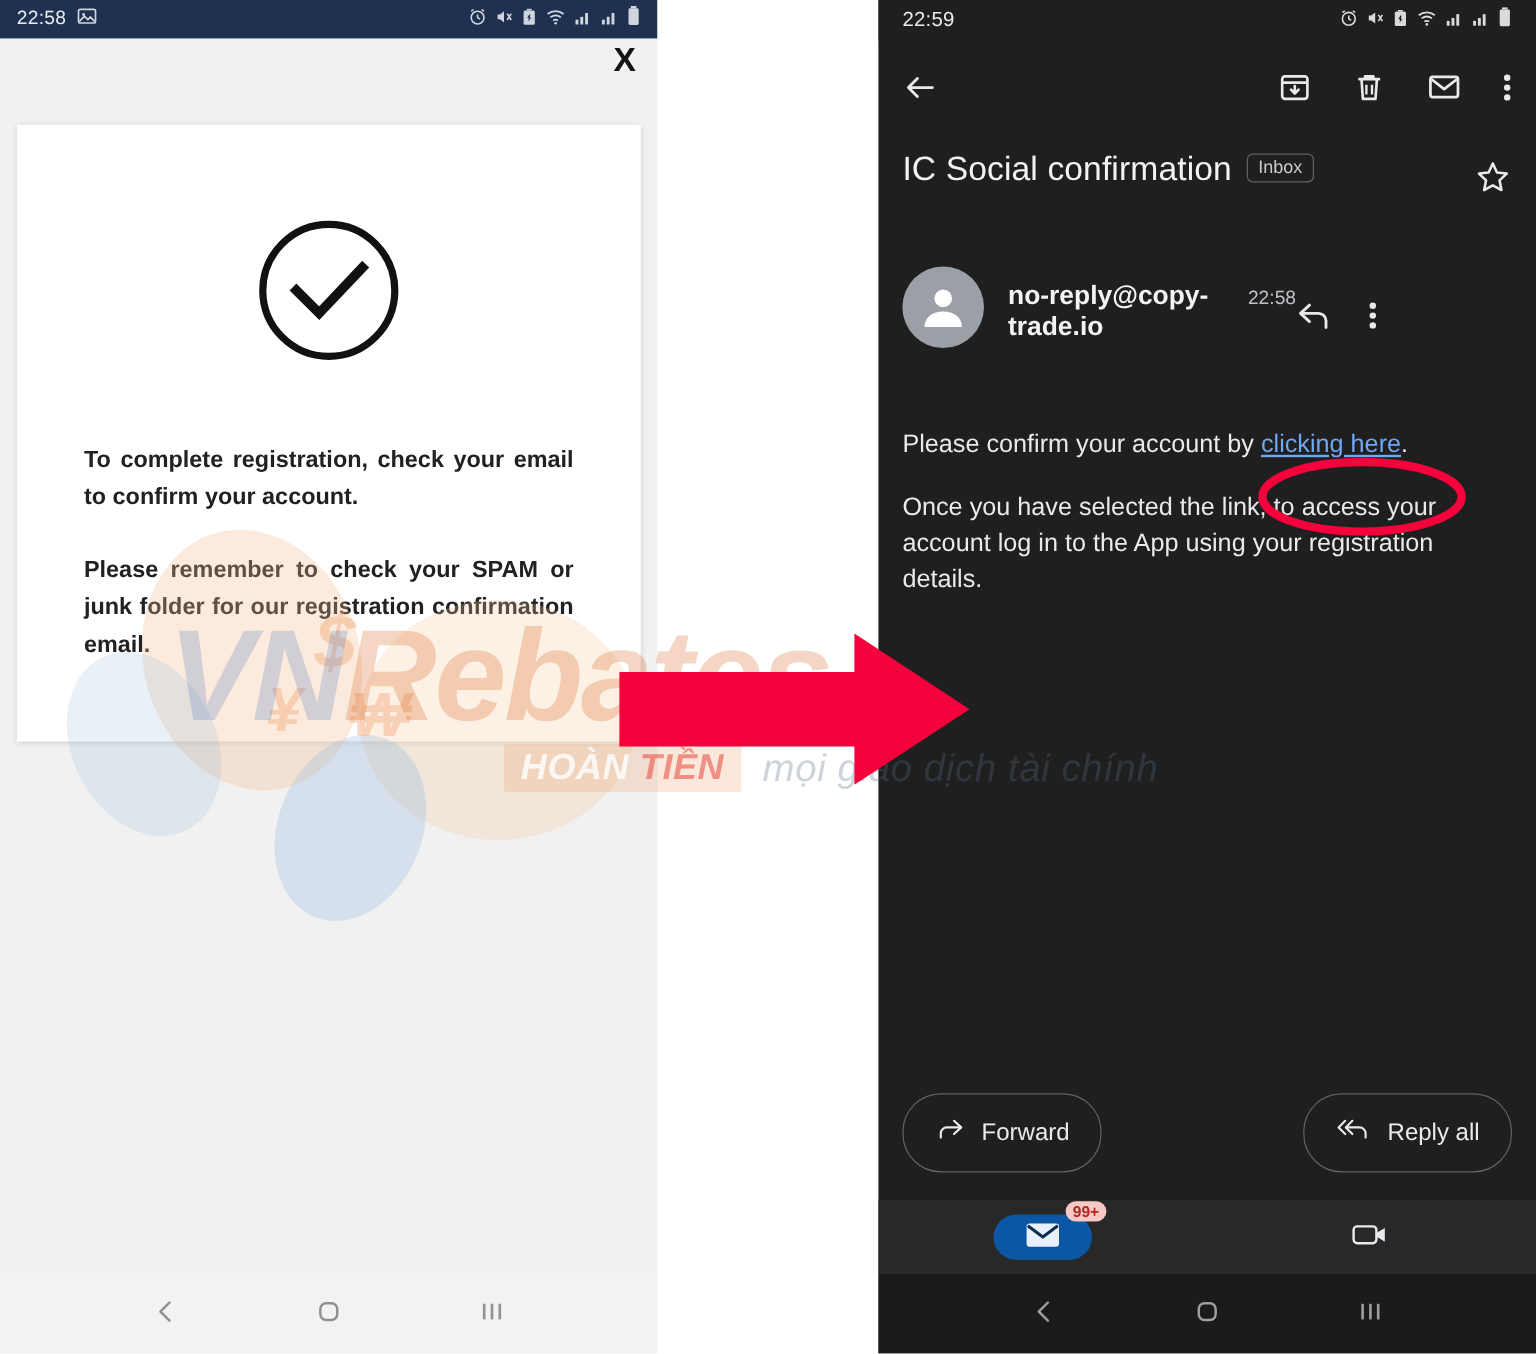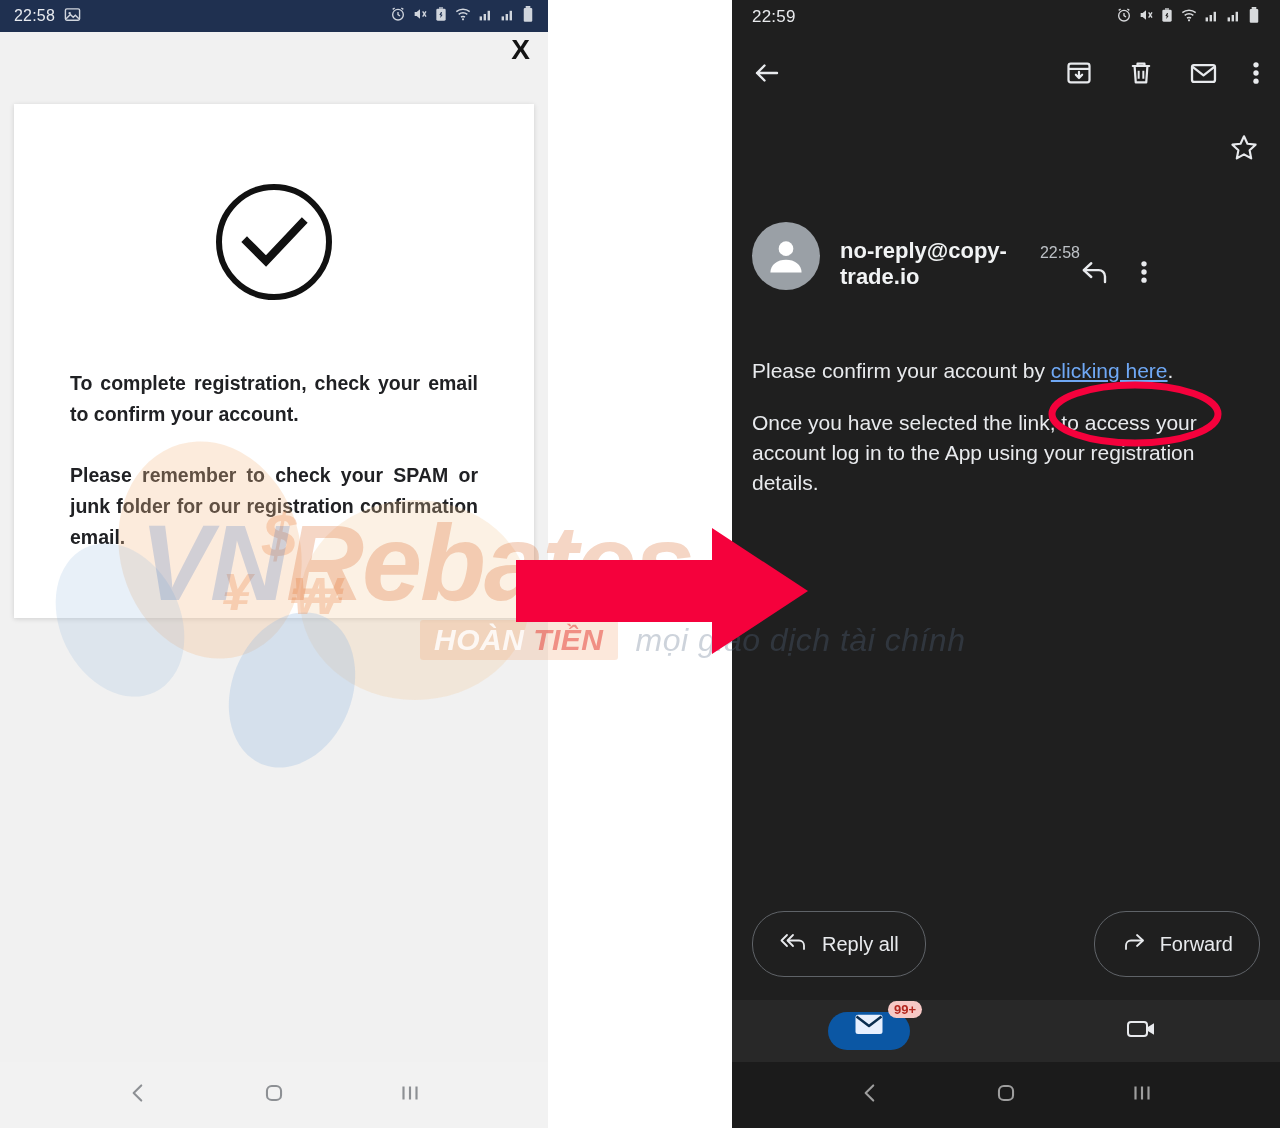--- a/index.html
+++ b/index.html
@@ -94,21 +94,21 @@
   .inbox-chip {
     display:inline-block; margin-left:12px; vertical-align:6px;
     border:1px solid #5f6368; border-radius:5px;
     padding:3px 9px 4px 9px; font-size:15px; color:#c8ccd0;
     line-height:1;
   }
   .star-btn { margin-left:auto; margin-top:8px; }
 
   .sender-row {
     position:absolute; left:0; top:222px; width:436px;
-    display:flex; align-items:flex-end; padding:0 20px;
+    display:flex; align-items:center; padding:0 20px;
   }
   .avatar {
     width:68px; height:68px; border-radius:50%;
     background:#9aa0a6; flex:0 0 68px;
     display:flex; align-items:center; justify-content:center;
   }
   .sender-meta { margin-left:20px; padding-top:6px; }
   .sender-line1 { display:flex; align-items:baseline; }
   .sender-email { font-size:22px; font-weight:bold; color:#f1f3f4; }
   .sender-time { font-size:16px; color:#bdc1c6; margin-left:9px; }
@@ -134,21 +134,21 @@
     background:transparent;
   }
 
   .bottom-nav {
     position:absolute; left:0; bottom:66px; width:548px; height:62px;
     background:#282828; display:flex; align-items:center;
   }
   .bn-item { flex:1; display:flex; align-items:center; justify-content:center; position:relative; }
   .mail-pill {
     width:82px; height:38px; border-radius:19px; background:#0b57a4;
-    display:flex; justify-content:center; position:relative;
+    display:flex; align-items:center; justify-content:center; position:relative;
   }
   .badge {
     position:absolute; right:-12px; top:-11px;
     background:#f7c8c5; color:#b3261e; font-size:13px; font-weight:bold;
     border-radius:9px; padding:1px 6px; line-height:15px;
   }
 
   .r-navbar {
     position:absolute; left:0; bottom:0; width:548px; height:66px;
     background:#1b1b1b; display:flex; align-items:center;
@@ -397,20 +397,23 @@
           <svg width="8" height="28" viewBox="0 0 6 24">
               <circle cx="3" cy="5" r="2.3" fill="#e8eaed"></circle>
               <circle cx="3" cy="12" r="2.3" fill="#e8eaed"></circle>
               <circle cx="3" cy="19" r="2.3" fill="#e8eaed"></circle>
             </svg>
         </span>
       </span>
     </div>
 
     <div class="subject-row">
+      <div>
+        <span class="subject">IC Social confirmation</span><span class="inbox-chip">Inbox</span>
+      </div>
       <span class="star-btn">
         <svg width="32" height="32" viewBox="0 0 24 24">
             <path d="M12 3.2l2.6 5.6 6.1.7-4.5 4.2 1.2 6.1L12 16.8 6.6 19.8l1.2-6.1L3.3 9.5l6.1-.7z" fill="none" stroke="#e8eaed" stroke-width="1.6" stroke-linejoin="round"></path>
           </svg>
       </span>
     </div>
 
     <div class="sender-row">
       <div class="avatar">
         <svg width="44" height="44" viewBox="0 0 24 24">
@@ -442,36 +445,36 @@
     </div>
 
     <div class="mail-body">
       <p class="body-p"><span>Please confirm your account by </span><a class="mail-link" href="#">clicking here</a><span>.</span></p>
       <p class="body-p">Once you have selected the link, to access your account log in to the App using your registration details.</p>
     </div>
 
     <div class="action-row">
       <button class="pill">
         <span>
+          <svg width="26" height="20" viewBox="0 0 24 20">
+              <path d="M15 3l6 5.5L15 14" fill="none" stroke="#e8eaed" stroke-width="1.8" stroke-linecap="round" stroke-linejoin="round"></path>
+              <path d="M20.6 8.5H9a5 5 0 00-5 5V17" fill="none" stroke="#e8eaed" stroke-width="1.8" stroke-linecap="round"></path>
+            </svg>
+        </span>
+        <span>Forward</span>
+      </button>
+      <button class="pill">
+        <span>
           <svg width="30" height="20" viewBox="0 0 30 20">
               <path d="M8 3L2.5 8.5 8 14" fill="none" stroke="#e8eaed" stroke-width="1.8" stroke-linecap="round" stroke-linejoin="round"></path>
               <path d="M14 3L8.5 8.5 14 14" fill="none" stroke="#e8eaed" stroke-width="1.8" stroke-linecap="round" stroke-linejoin="round"></path>
               <path d="M9 8.5h11a5 5 0 015 5V17" fill="none" stroke="#e8eaed" stroke-width="1.8" stroke-linecap="round"></path>
             </svg>
         </span>
         <span>Reply all</span>
-      </button>
-      <button class="pill">
-        <span>
-          <svg width="26" height="20" viewBox="0 0 24 20">
-              <path d="M15 3l6 5.5L15 14" fill="none" stroke="#e8eaed" stroke-width="1.8" stroke-linecap="round" stroke-linejoin="round"></path>
-              <path d="M20.6 8.5H9a5 5 0 00-5 5V17" fill="none" stroke="#e8eaed" stroke-width="1.8" stroke-linecap="round"></path>
-            </svg>
-        </span>
-        <span>Forward</span>
       </button>
     </div>
 
     <div class="bottom-nav">
       <div class="bn-item">
         <div class="mail-pill">
           <span>
             <svg width="30" height="24" viewBox="0 0 24 19">
                 <rect x="1.2" y="2" width="21.6" height="15.5" rx="2" fill="#e8f0fe"></rect>
                 <path d="M2 3.5l10 7.5 10-7.5" fill="none" stroke="#0b2e4f" stroke-width="2" stroke-linejoin="round"></path>

